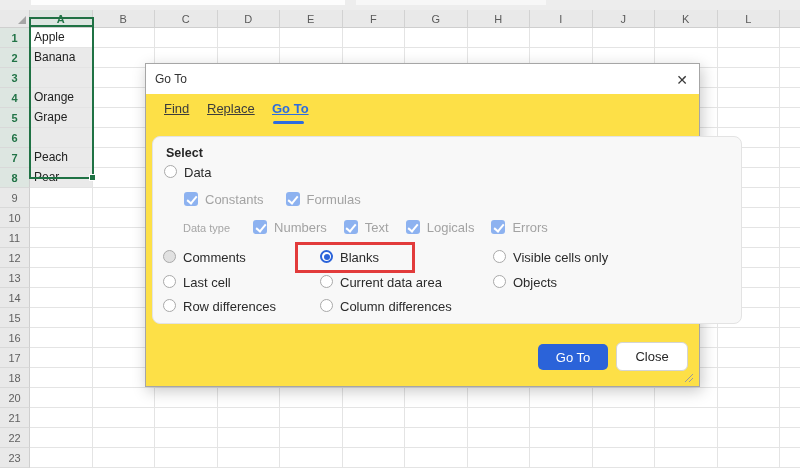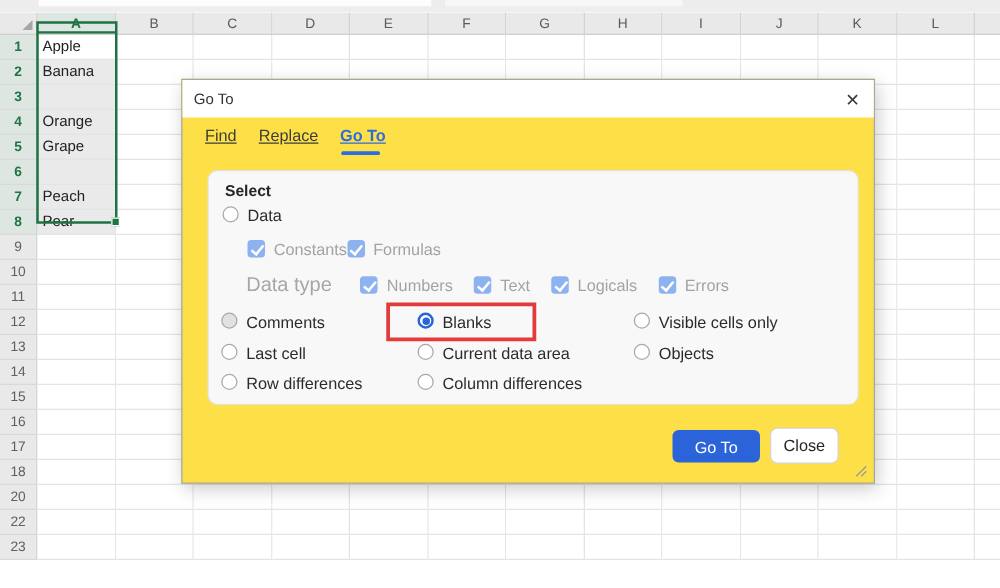--- a/index.html
+++ b/index.html
@@ -36,46 +36,46 @@
   .dialog { position:absolute; left:145px; top:63px; width:555px; height:324px; background:#fde047;
             border:1px solid #a6a6a6; box-shadow:2px 4px 14px rgba(0,0,0,.22); }
   .titlebar { position:absolute; left:0; top:0; width:100%; height:30px; background:#fff; display:flex; align-items:center; padding-left:9px; }
   .title { font-size:12px; color:#333; }
   .close-btn { position:absolute; right:7px; top:6px; width:20px; height:19px; display:flex; align-items:center; justify-content:center;
                font-size:14px; color:#3a3a3a; cursor:pointer; }
   .tab { position:absolute; top:37px; font-size:13px; color:#3c3c3c; cursor:pointer;text-decoration:underline; }
   .tab.active { color:#2d6cdf; font-weight:bold; }
   .tab-underline { position:absolute; left:127px; top:57px; width:31px; height:3px; background:#2d6cdf; border-radius:2px; }
 
-  .panel { position:absolute; left:20px; top:72px; width:521px; height:188px; background:#f8f8f8; border:1px solid #e3e3e3; border-radius:8px; }
+  .panel { position:absolute; left:6px; top:72px; width:590px; height:188px; background:#f8f8f8; border:1px solid #e3e3e3; border-radius:8px; }
   .select-label { position:absolute; left:13px; top:9px; font-size:12.5px; font-weight:bold; color:#262626; }
 
   .item { display:flex; align-items:flex-start; gap:7px; font-size:13px; color:#2b2b2b; height:16px; white-space:nowrap; }
   .item.dis { color:#a3a3a3; }
   .radio { width:13px; height:13px; border-radius:50%; background:#fff; border:1px solid #a9a9a9; flex:none; }
   .radio.grayfill { background:#e1e1e1; }
   .radio.checked { border:2px solid #2b63d9; position:relative; }
   .radio.checked::after { content:''; position:absolute; left:1.5px; top:1.5px; width:6px; height:6px; border-radius:50%; background:#2b63d9; }
   .cb { width:14px; height:14px; border-radius:3px; background:#8db2f0; position:relative; flex:none; }
   .cb::after { content:''; position:absolute; left:4.5px; top:1.5px; width:4px; height:8px; border:solid #fff; border-width:0 2px 2px 0; transform:rotate(40deg); }
 
   .row-data      { position:absolute; left:11px;  top:28px; }
-  .row-constants { position:absolute; left:31px;  top:55px; display:flex; }
+  .row-constants { position:absolute; left:31px;  top:55px; display:flex; gap:22px; }
   .row-datatype  { position:absolute; left:30px;  top:83px; display:flex; gap:17px; align-items:center; }
-  .dtlabel { font-size:16px; color:#a6a6a6; margin-right:6px; }
+  .dtlabel { font-size:11px; color:#a6a6a6; margin-right:6px; }
 
   .r1 { top:113px; } .r2 { top:138px; } .r3 { top:162px; }
   .c1 { left:10px; } .c2 { left:167px; } .c3 { left:340px; }
   .pos { position:absolute; }
 
   .highlight-box { position:absolute; left:142px; top:105px; width:120px; height:31px; border:3px solid #e23b3b; pointer-events:none; }
 
   .btn { position:absolute; font-size:13px; display:flex; align-items:center; justify-content:center; cursor:pointer; }
   .btn-primary { left:392px; top:280px; width:70px; height:26px; background:#2b63d9; color:#fff; border-radius:5px; }
-  .btn-plain   { left:470px; top:278px; width:55px; height:29px; background:#fff; color:#262626; border:1px solid #d4d4d4; border-radius:6px; }
+  .btn-plain   { left:470px; top:278px; width:72px; height:29px; background:#fff; color:#262626; border:1px solid #d4d4d4; border-radius:6px; }
   .resize-handle { position:absolute; right:5px; bottom:4px; width:13px; height:13px; cursor:nwse-resize; }
 </style>
 </head>
 <body>
 
 <div class="screen">
 
   <div class="top-strip">
     <div class="seg1"></div>
     <div class="seg2"></div>
@@ -398,20 +398,36 @@
         <div class="cell"></div>
         <div class="cell"></div>
         <div class="cell"></div>
         <div class="cell"></div>
         <div class="cell"></div>
         <div class="cell"></div>
         <div class="cell"></div>
         <div class="cell"></div>
       </div>
       <div class="grow">
+        <div class="rowh">21</div>
+        <div class="cell"></div>
+        <div class="cell"></div>
+        <div class="cell"></div>
+        <div class="cell"></div>
+        <div class="cell"></div>
+        <div class="cell"></div>
+        <div class="cell"></div>
+        <div class="cell"></div>
+        <div class="cell"></div>
+        <div class="cell"></div>
+        <div class="cell"></div>
+        <div class="cell"></div>
+        <div class="cell"></div>
+      </div>
+      <div class="grow">
         <div class="rowh">22</div>
         <div class="cell"></div>
         <div class="cell"></div>
         <div class="cell"></div>
         <div class="cell"></div>
         <div class="cell"></div>
         <div class="cell"></div>
         <div class="cell"></div>
         <div class="cell"></div>
         <div class="cell"></div>

